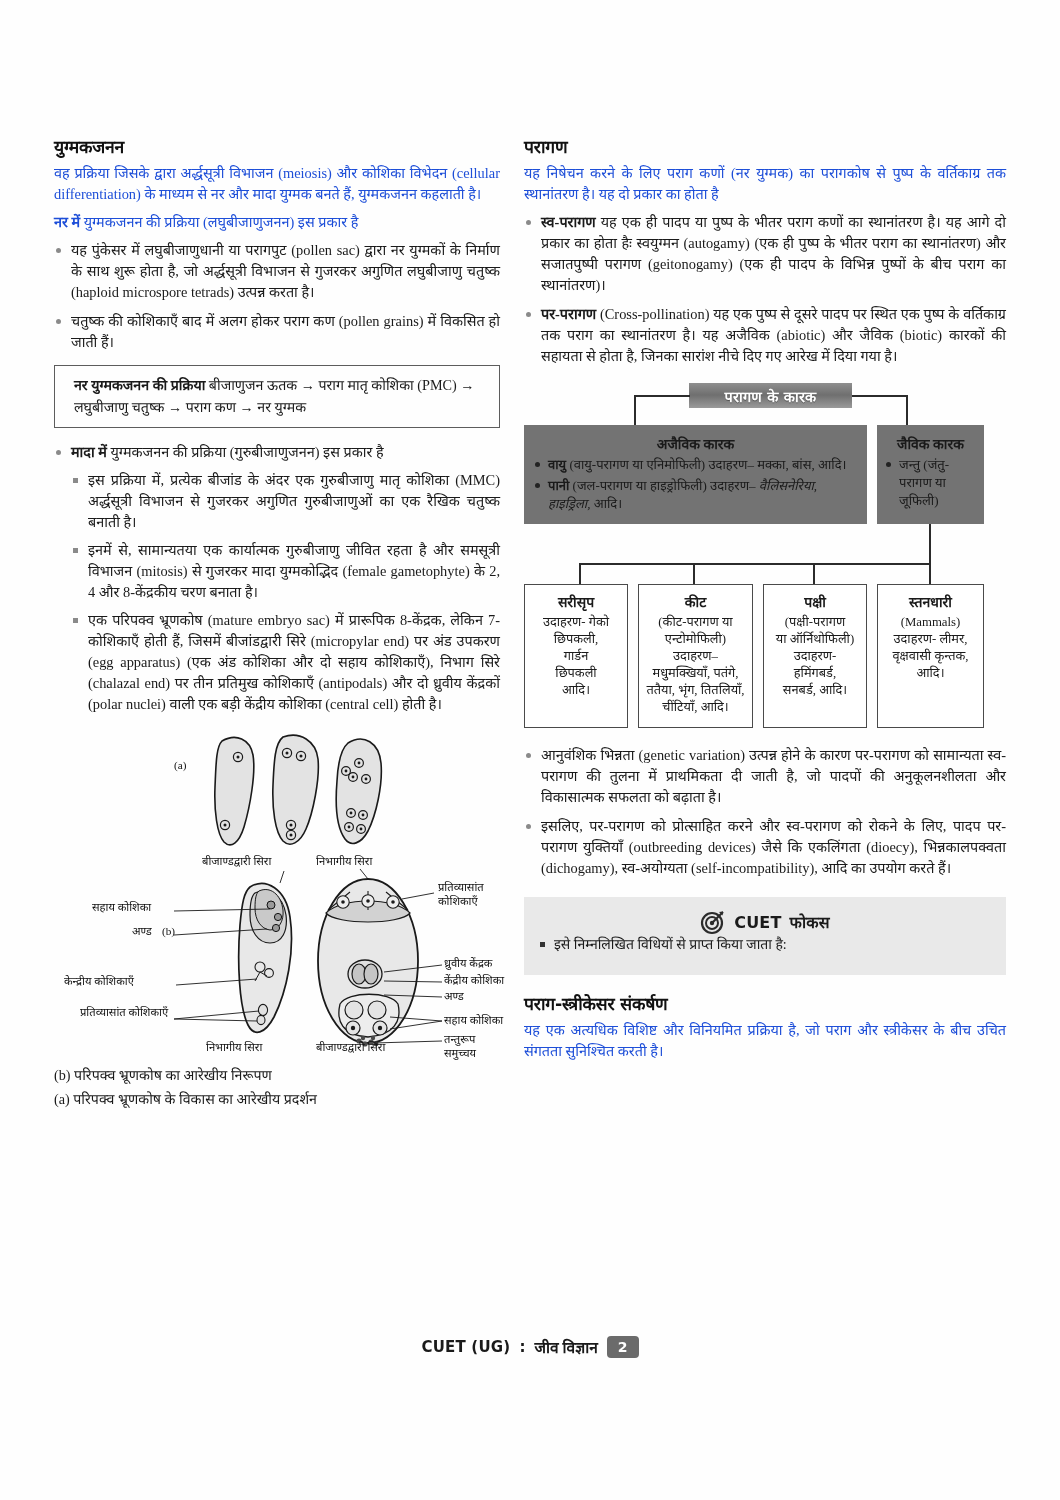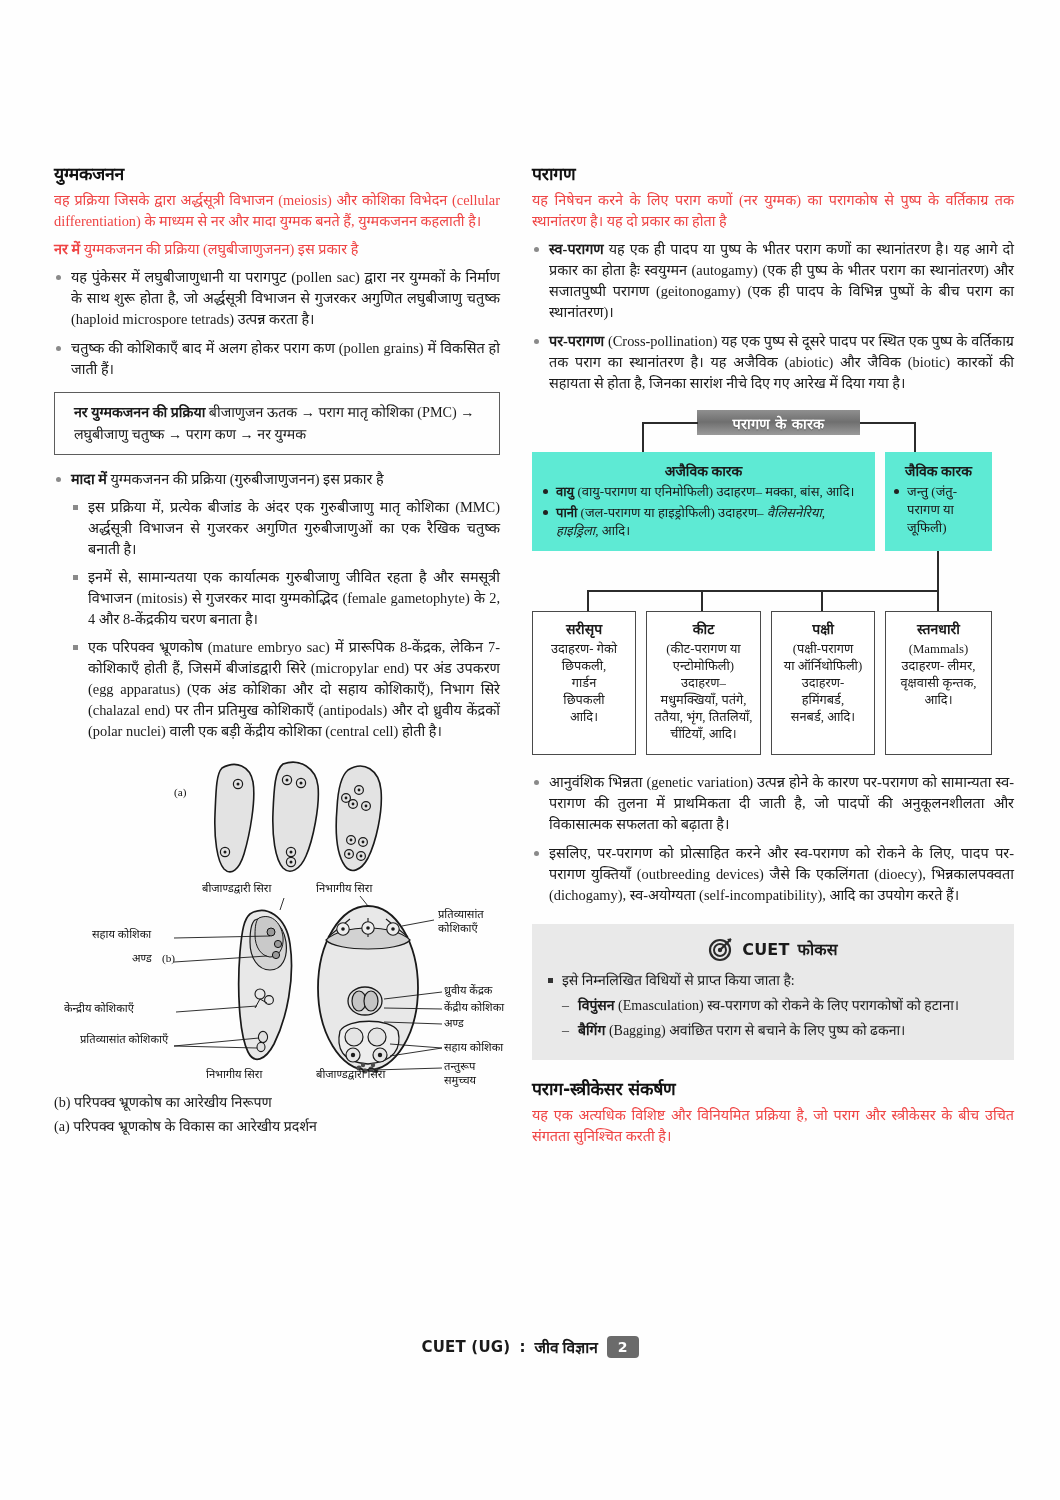--- a/index.html
+++ b/index.html
@@ -15,45 +15,45 @@
     position: relative;
     overflow: hidden;
   }
   .page {
     position: absolute;
     inset: 0;
     background: #fefefe;
   }
   .columns {
     position: absolute;
-    top: 161px;
+    top: 134px;
     left: 0;
     right: 0;
     display: flex;
-    gap: 32px;
+    gap: 24px;
     padding: 0 54px;
     box-sizing: border-box;
   }
   .col-left { width: 446px; flex: none; }
   .col-right { width: 482px; flex: none; }
 
   h2.sec-title {
     font-family: "DejaVu Sans", sans-serif;
     font-weight: bold;
     font-size: 17.5px;
     margin: 0 0 5px 0;
     letter-spacing: -0.2px;
     color: #111;
   }
   p.body-text {
     margin: 0 0 7px 0;
     font-size: 14.4px;
     line-height: 1.46;
     text-align: justify;
-    color: #ef4444;
+    color: #1d4ed8;
   }
   .b { font-weight: bold; }
 
   ul.bullets {
     list-style: none;
     margin: 0 0 6px 0;
     padding: 0;
   }
   ul.bullets > li {
     position: relative;
@@ -143,21 +143,21 @@
     font-size: 14.5px;
     display: flex;
     align-items: center;
     justify-content: center;
     letter-spacing: 0.2px;
     text-shadow: 0 1px 0 rgba(0,0,0,0.35);
   }
   .ln { position: absolute; background: #2b2b2b; }
   .box-gray {
     position: absolute;
-    background: #5eead4;
+    background: #737373;
     box-sizing: border-box;
     padding: 9px 10px 10px 10px;
   }
   .box-white {
     position: absolute;
     background: #ffffff;
     border: 1.4px solid #4a4a4a;
     box-sizing: border-box;
     padding: 7px 6px;
     text-align: center;
@@ -193,21 +193,20 @@
   .cuet-box {
     background: #e9e9e9;
     padding: 12px 14px 14px 14px;
     margin: 18px 0 16px 0;
   }
   .cuet-head {
     display: flex;
     align-items: center;
     justify-content: center;
     gap: 8px;
-    margin-bottom: 9px;
   }
   .cuet-head .label {
     font-family: "DejaVu Sans", sans-serif;
     font-weight: bold;
     font-size: 16px;
     letter-spacing: 0.2px;
   }
   ul.cuet-list { list-style: none; margin: 0; padding: 0; }
   ul.cuet-list > li {
     position: relative;
@@ -551,28 +550,20 @@
             <circle cx="12" cy="14" r="2.2" fill="#2b2b2b"></circle>
             <path d="M12 14 L23 3" stroke="#2b2b2b" stroke-width="2.2" fill="none"></path>
             <path d="M19 3 L23 2.4 L22.6 6.6 Z" fill="#2b2b2b"></path>
           </svg>
           <span class="label">CUET</span>
           <span class="label">फोकस</span>
         </div>
         <ul class="cuet-list">
           <li>
             <span>इसे निम्नलिखित विधियों से प्राप्त किया जाता है:</span>
-            <ul class="dash-list">
-              <li>
-                <span class="b">विपुंसन</span><span> (Emasculation) स्व-परागण को रोकने के लिए परागकोषों को हटाना।</span>
-              </li>
-              <li>
-                <span class="b">बैगिंग</span><span> (Bagging) अवांछित पराग से बचाने के लिए पुष्प को ढकना।</span>
-              </li>
-            </ul>
           </li>
         </ul>
       </div>
 
       <h2 class="sec-title">पराग-स्त्रीकेसर संकर्षण</h2>
       <p class="body-text">यह एक अत्यधिक विशिष्ट और विनियमित प्रक्रिया है, जो पराग और स्त्रीकेसर के बीच उचित संगतता सुनिश्चित करती है।</p>
 
     </div>
   </div>
 

